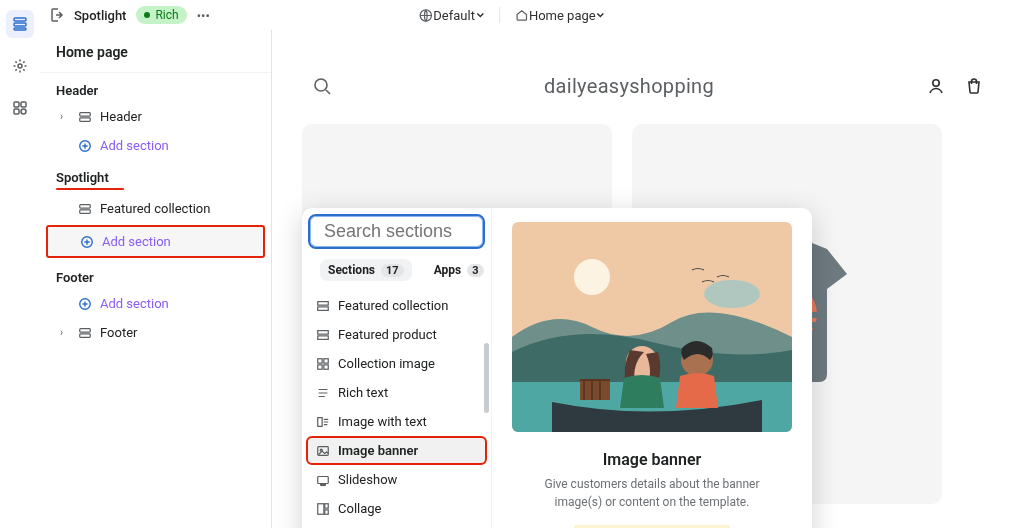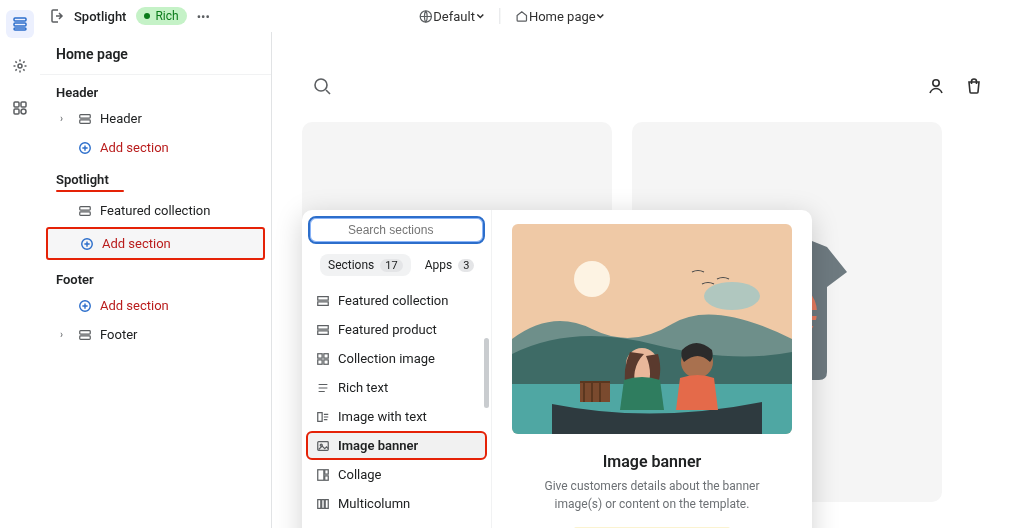--- a/index.html
+++ b/index.html
@@ -19,41 +19,41 @@
 .more-dots{cursor:pointer;color:#5c5f62;}
 .vsep{width:1px;height:16px;background:#E1E3E5;}
 
 .body { flex: 1; display: flex; position: relative; }
 .sidebar { width: 232px; border-right: 1px solid #E1E3E5; background: #fff; overflow-y:auto; }
 .sb-title { font-weight: 600; font-size: 14px; padding: 14px 16px 12px; border-bottom: 1px solid #F1F2F3; }
 .sb-group { padding: 10px 16px 4px; font-weight: 600; font-size: 13px; }
 .sb-item { display: flex; align-items: center; gap: 8px; padding: 7px 14px 7px 20px; cursor: pointer; border-radius: 6px; margin: 0 6px; position: relative;}
 .sb-item.child { padding-left: 32px; }
 .chevr { position:absolute; left:14px; color:#5c5f62; font-size:10px;}
-.add-link { color: #b91c1c; }
+.add-link { color: #8b5cf6; }
 .add-link svg { stroke: #2C6ECB; }
 .sb-item.highlight { background: #F6F6F7; }
 .redbox { border: 2px solid #E52207; border-radius: 3px; }
 .sb-group.underline::after{content:"";display:block;height:2px;background:#E52207;margin-top:3px;width:68px;border-radius:2px;}
 
 .preview { flex: 1; background: #fff; position: relative; padding: 24px 30px; }
 .storefront { }
 .store-topbar { display:flex; align-items:center; justify-content:space-between; padding: 20px 10px 26px;}
 .store-name { font-size: 20px; color: #5c5f62; letter-spacing:.3px; text-align:center; flex:1;}
 .store-icons { display:flex; gap:18px; color:#303030;}
 .product-grid{ display:flex; gap:20px; }
 .card{ width:310px; height:380px; background:#F5F5F5; border-radius:10px; display:flex; align-items:center; justify-content:center;}
 
 
 .popup { position:absolute; left:262px; top:178px; width:510px; background:#fff; border-radius:10px; box-shadow: 0 6px 28px rgba(0,0,0,.18); display:flex; z-index:20; }
 .popup-left { width:190px; border-right:1px solid #F1F2F3; display:flex; flex-direction:column; }
 .search-wrap{ padding:6px; }
 .search-box { border:2px solid #2C6ECB; border-radius:8px; display:flex; align-items:center; gap:6px; padding:5px 8px; box-shadow:0 0 0 1px #8ab4f8 inset;}
-.search-box input{ border:none; outline:none; font-size:12px; flex:1; background:transparent;margin-left:24px;}
-.tabbar{ display:flex; gap:6px; padding:4px 18px 8px; }
+.search-box input{ border:none; outline:none; font-size:18px; flex:1; background:transparent;}
+.tabbar{ display:flex; gap:14px; padding:4px 18px 8px;font-weight:bold; }
 .tabpill{ background:#F1F2F3; border-radius:8px; padding:4px 8px; font-size:12px; display:flex; align-items:center; gap:6px; cursor:pointer;}
 .tabpill.inactive{background:transparent;align-items:center;}
 .countpill{background:#E4E5E7;border-radius:8px;padding:0 5px;font-size:11px;}
 .sec-list{ overflow-y:auto; flex:1; padding:2px 4px; position:relative;}
 .sec-item{ display:flex; align-items:center; gap:8px; padding:7px 10px; border-radius:6px; cursor:pointer; font-size:13px;}
 .sec-item.sel{ background:#F1F1F1; font-weight:600;}
 .sec-item.boxed{ outline:2px solid #E52207; outline-offset:-2px;}
 .scroll-ind{position:absolute;right:2px;top:54px;width:5px;height:70px;background:#C9CCCF;border-radius:3px;}
 .popup-right{ flex:1; padding:14px 14px; display:flex; flex-direction:column; align-items:center;}
 .thumb{ width:280px; height:210px; border-radius:6px; overflow:hidden; }
@@ -189,20 +189,21 @@
 
       <div class="preview">
         <div class="storefront">
           <div class="store-topbar">
             <span class="ico">
               <svg width="20" height="20" viewBox="0 0 20 20" fill="none" stroke="currentColor" stroke-width="1.6">
                   <circle cx="9" cy="9" r="6"></circle>
                   <path d="m14 14 4 4"></path>
                 </svg>
             </span>
+            <div class="store-name">dailyeasyshopping</div>
             <div class="store-icons">
               <span>
                   <svg width="20" height="20" viewBox="0 0 20 20" fill="none" stroke="currentColor" stroke-width="1.6">
                     <circle cx="10" cy="7" r="3.2"></circle>
                     <path d="M4 17c1-3 4-4.5 6-4.5s5 1.5 6 4.5"></path>
                   </svg>
                 </span>
               <span>
                   <svg width="20" height="20" viewBox="0 0 20 20" fill="none" stroke="currentColor" stroke-width="1.6">
                     <path d="M5 6h10l-1 10a1 1 0 0 1-1 1H7a1 1 0 0 1-1-1Z"></path>
@@ -291,20 +292,29 @@
             <div class="sec-item sel boxed">
                 <svg class="ico" width="14" height="14" viewBox="0 0 16 16" fill="none" stroke="currentColor" stroke-width="1.4">
                   <rect x="2" y="3" width="12" height="10" rx="1"></rect>
                   <circle cx="6" cy="7" r="1.2"></circle>
                   <path d="m3 12 4-4 3 3 2-2 2 2"></path>
                 </svg>
                 <span>Image banner</span>
               </div>
             <div class="sec-item">
                 <svg class="ico" width="14" height="14" viewBox="0 0 16 16" fill="none" stroke="currentColor" stroke-width="1.4">
+                  <rect x="2" y="4" width="12" height="8" rx="1"></rect>
+                  <circle cx="6" cy="13.5" r=".8" fill="currentColor"></circle>
+                  <circle cx="8" cy="13.5" r=".8" fill="currentColor"></circle>
+                  <circle cx="10" cy="13.5" r=".8" fill="currentColor"></circle>
+                </svg>
+                <span>Slideshow</span>
+              </div>
+            <div class="sec-item">
+                <svg class="ico" width="14" height="14" viewBox="0 0 16 16" fill="none" stroke="currentColor" stroke-width="1.4">
                   <rect x="2" y="2" width="7" height="12"></rect>
                   <rect x="10" y="2" width="4" height="5"></rect>
                   <rect x="10" y="9" width="4" height="5"></rect>
                 </svg>
                 <span>Collage</span>
               </div>
             <div class="sec-item">
                 <svg class="ico" width="14" height="14" viewBox="0 0 16 16" fill="none" stroke="currentColor" stroke-width="1.4">
                   <rect x="2" y="3" width="3.5" height="10"></rect>
                   <rect x="6.5" y="3" width="3" height="10"></rect>

